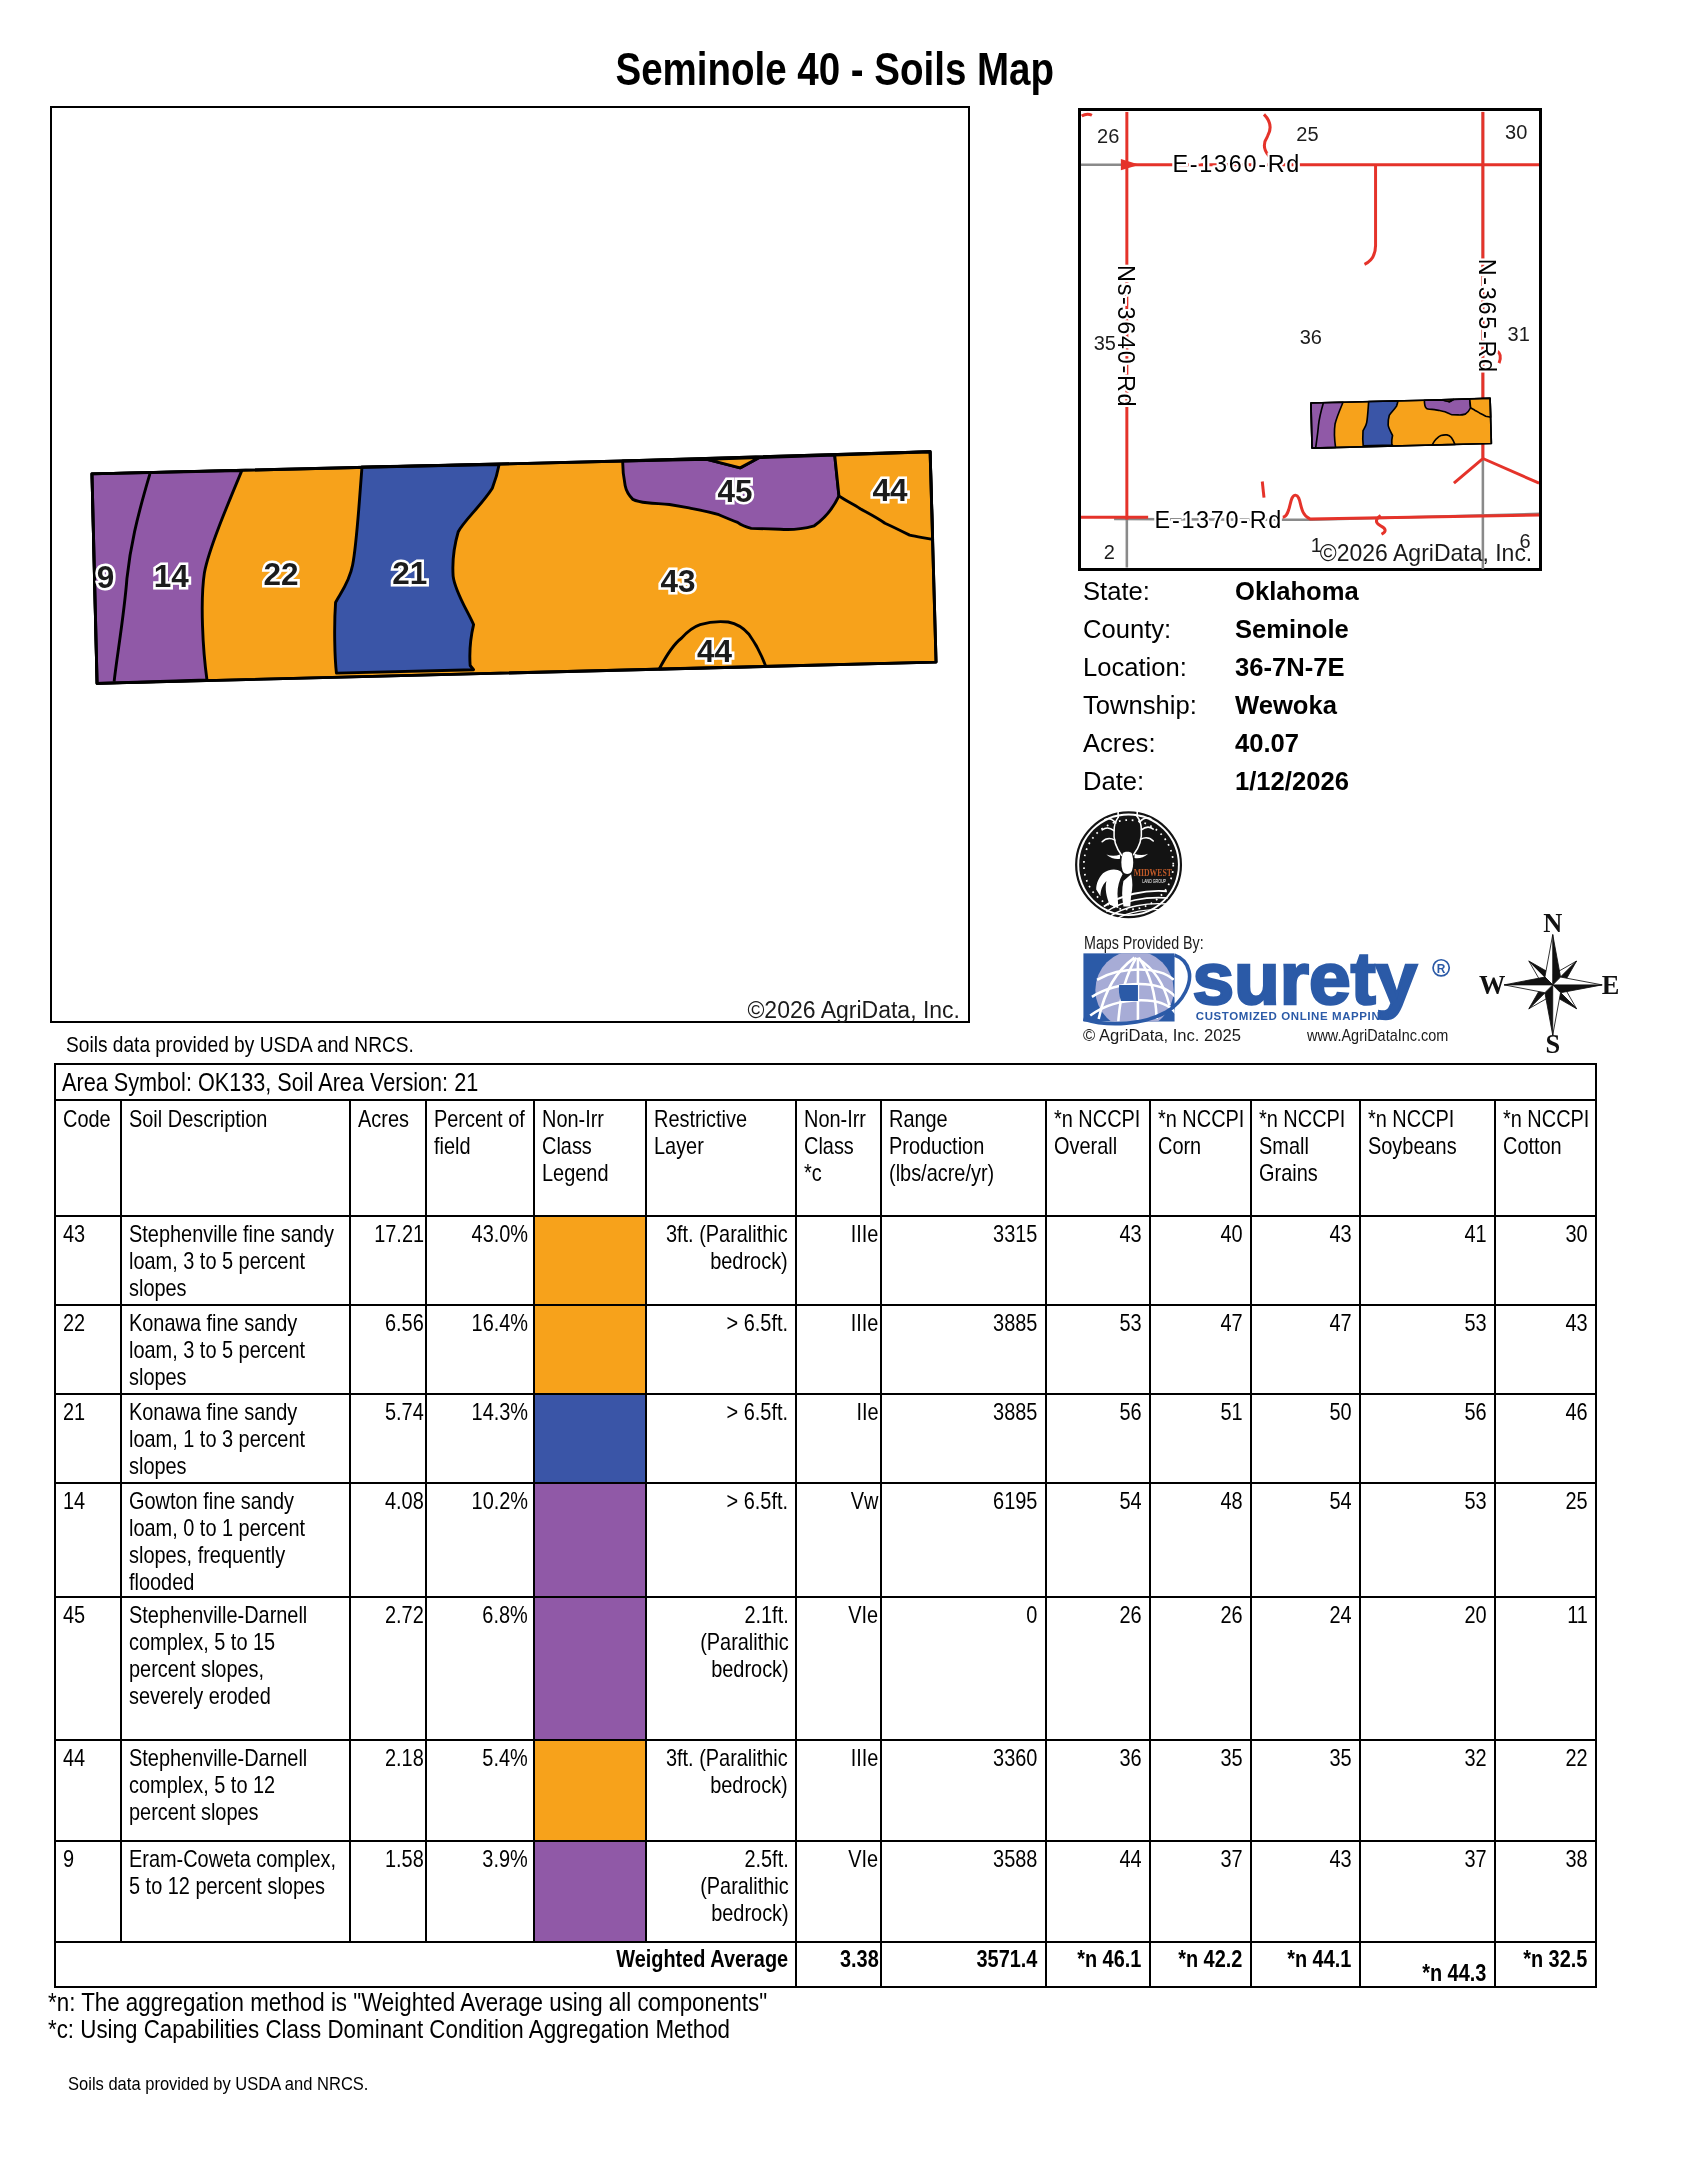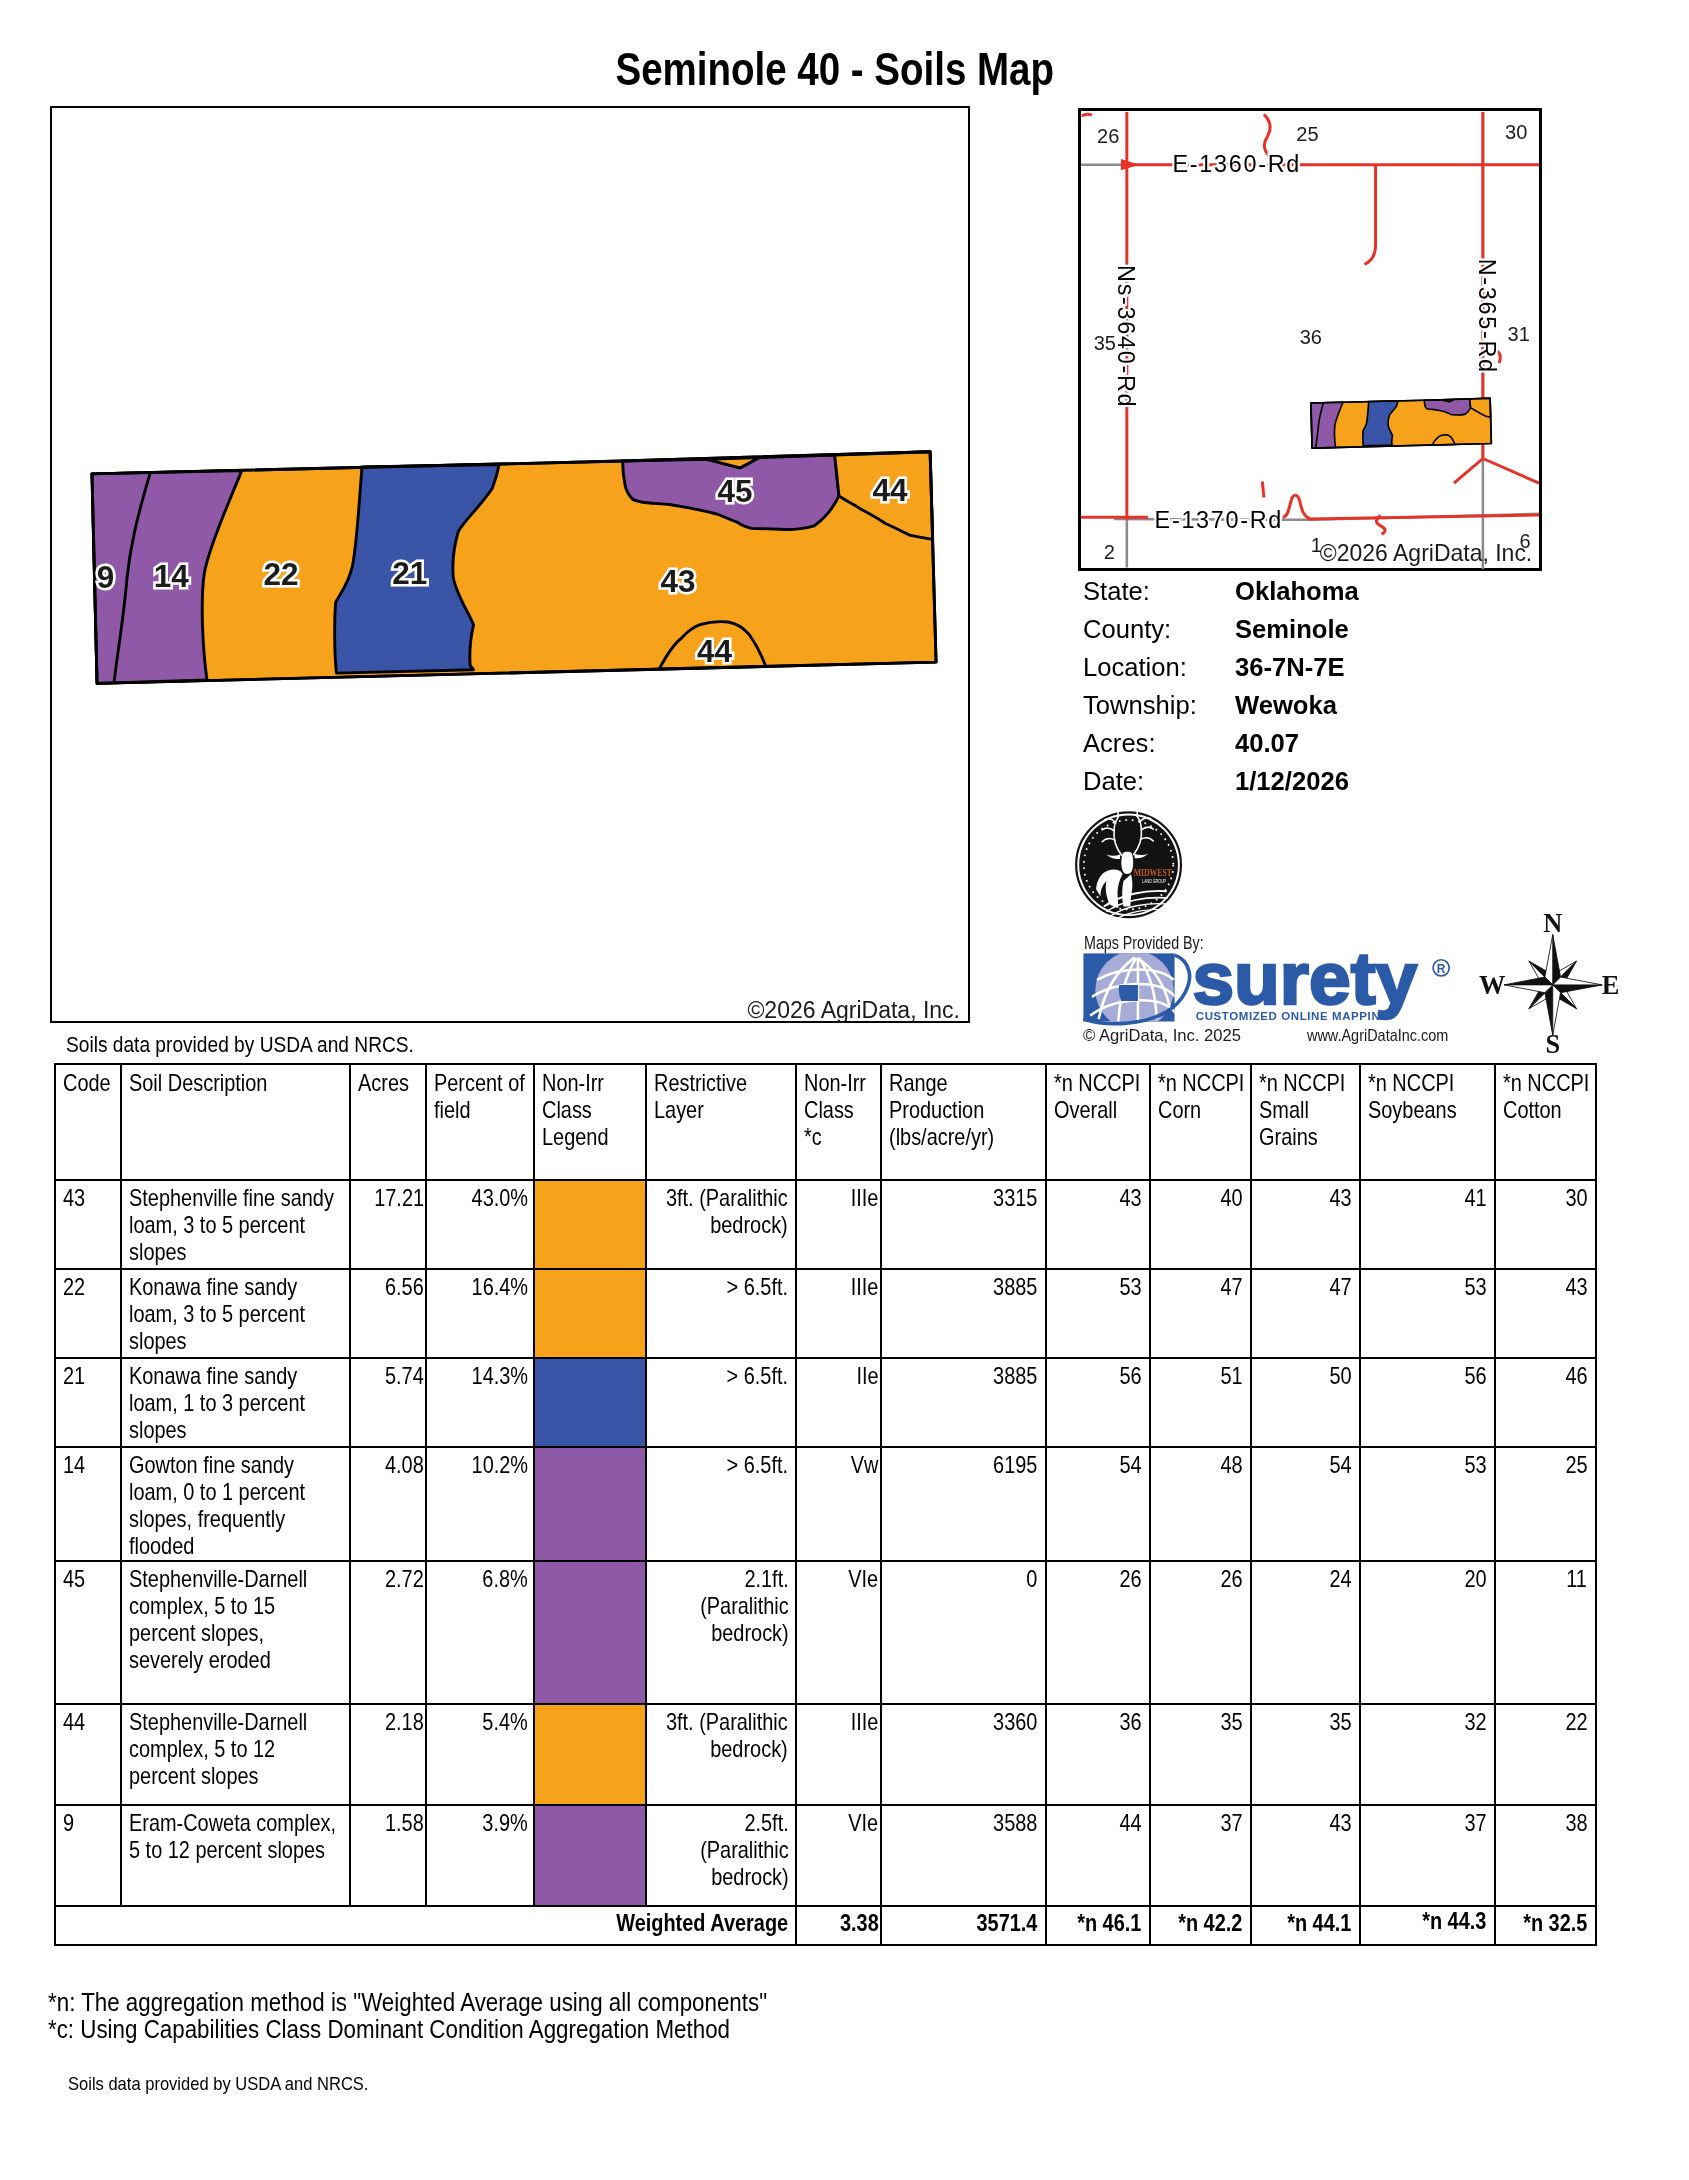--- a/index.html
+++ b/index.html
@@ -62,20 +62,23 @@
       <col style="width:150px">
       <col style="width:85px">
       <col style="width:165px">
       <col style="width:104px">
       <col style="width:101px">
       <col style="width:109px">
       <col style="width:135px">
       <col style="width:101px">
     </colgroup>
 <tbody>
+      <tr style="height:36px">
+        <td colspan="13" style="font-size:26.4px;line-height:28px;padding:3.4px 6.8px 0 6px;"><span class="sq" style="transform:scaleX(0.82)">Area Symbol: OK133, Soil Area Version: 21</span></td>
+      </tr>
 <tr style="height:116px" class="hdr">
         <td><span class="sq">Code</span></td>
         <td><span class="sq">Soil Description</span></td>
         <td><span class="sq">Acres</span></td>
         <td><span class="sq">Percent of<br>field</span></td>
         <td><span class="sq">Non-Irr<br>Class<br>Legend</span></td>
         <td><span class="sq">Restrictive<br>Layer</span></td>
         <td><span class="sq">Non-Irr<br>Class<br>*c</span></td>
         <td><span class="sq">Range<br>Production<br>(lbs/acre/yr)</span></td>
         <td><span class="sq">*n NCCPI<br>Overall</span></td>
@@ -341,21 +344,21 @@
         </td>
         <td class="r ncc b" style="padding-top:1.7px;">
           <span class="sqr">*n 46.1</span>
         </td>
         <td class="r ncc b" style="padding-top:1.7px;">
           <span class="sqr">*n 42.2</span>
         </td>
         <td class="r ncc b" style="padding-top:1.7px;">
           <span class="sqr">*n 44.1</span>
         </td>
-        <td class="r ncc b" style="padding-top:0;">
+        <td class="r ncc b" style="padding-top:16px;">
           <span class="sqr">*n 44.3</span>
         </td>
         <td class="r ncc b" style="padding-top:1.7px;">
           <span class="sqr">*n 32.5</span>
         </td>
       </tr>
 </tbody>
   </table>
 <div class="abs" id="foot1"><span>*n: The aggregation method is "Weighted Average using all components"<br>*c: Using Capabilities Class Dominant Condition Aggregation Method</span></div>
 <div class="abs" id="soils2"><span>Soils data provided by USDA and NRCS.</span></div>

